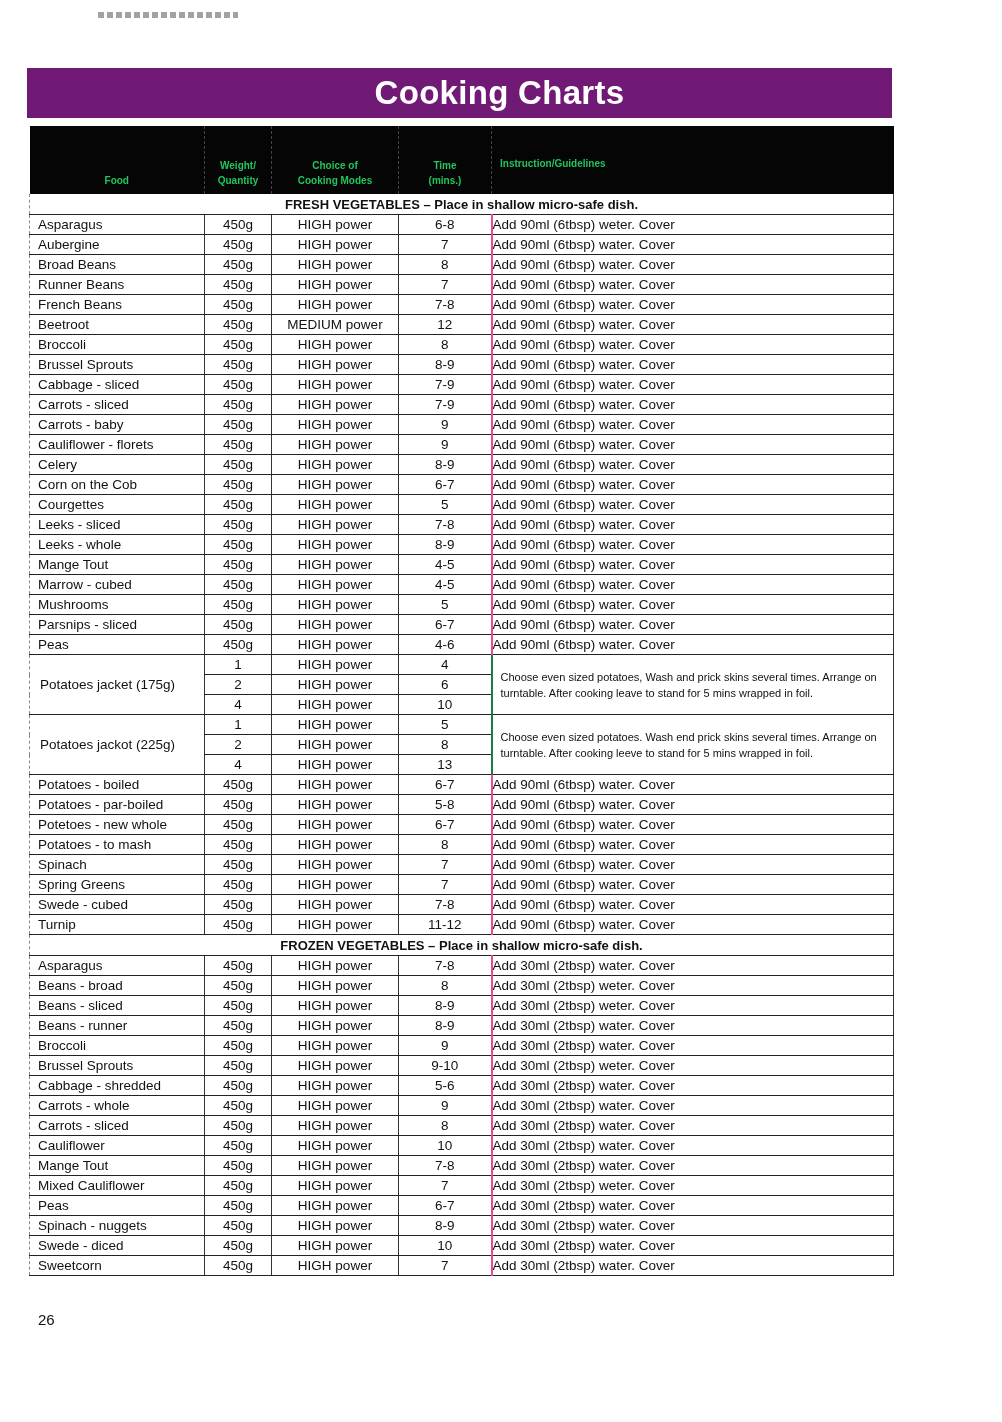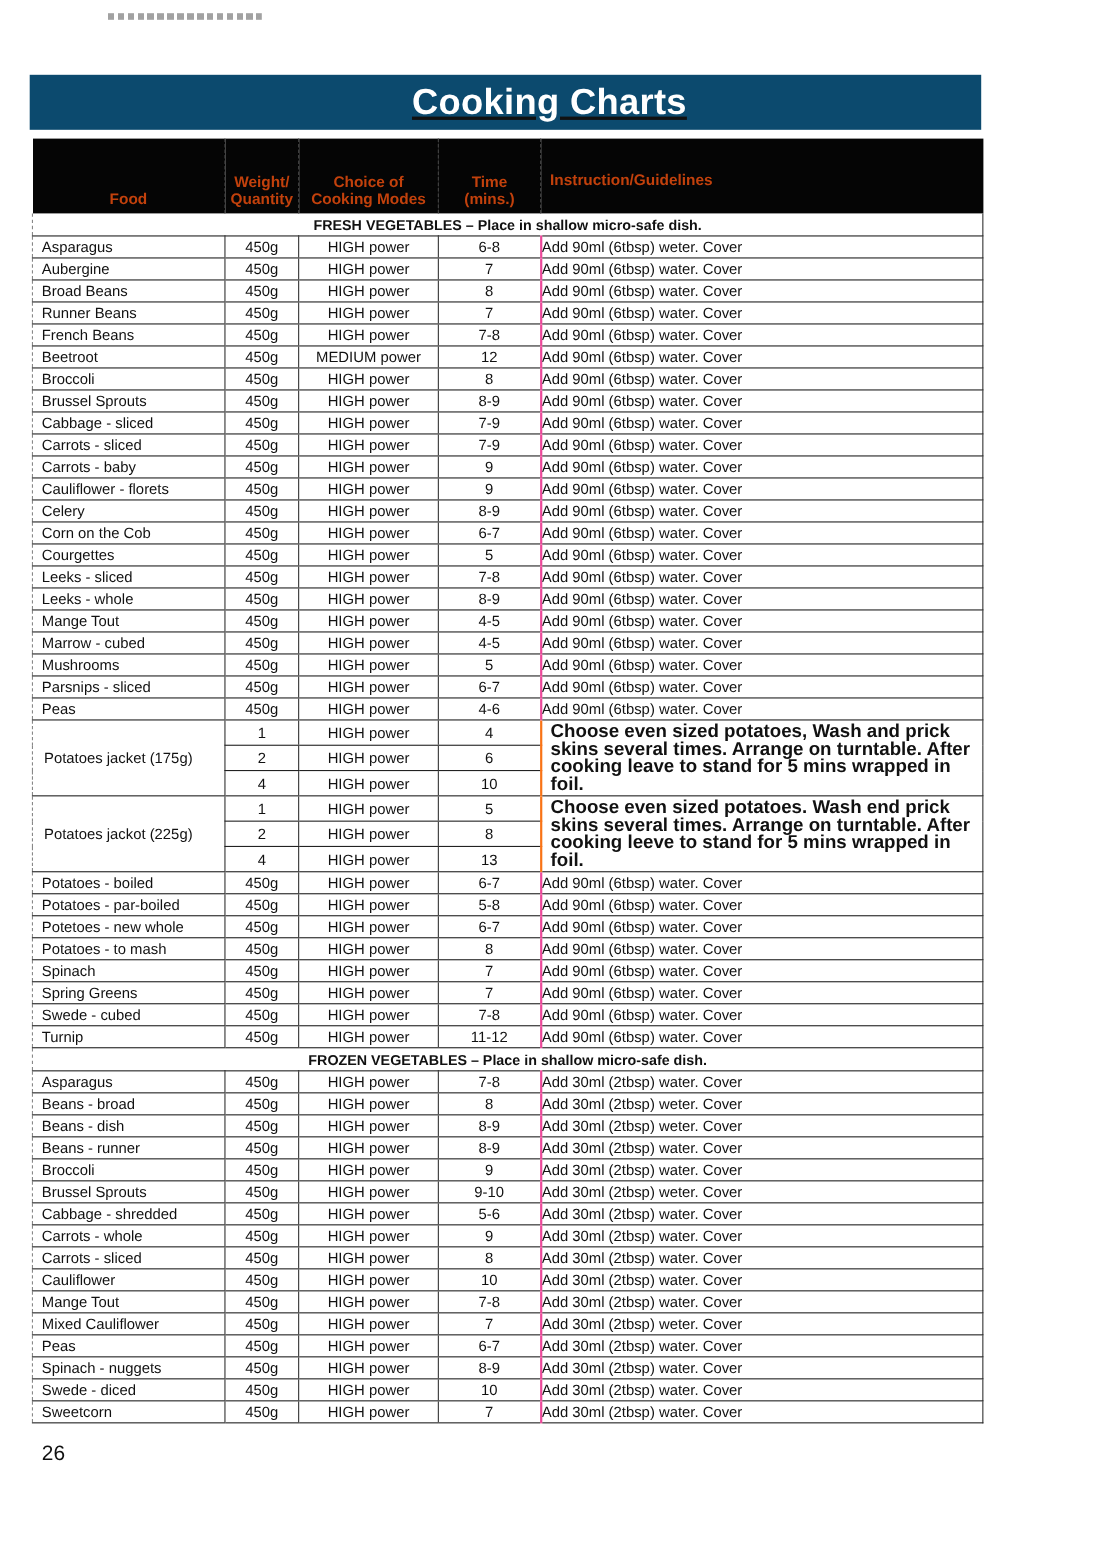--- a/index.html
+++ b/index.html
@@ -1,33 +1,33 @@
 <!DOCTYPE html>
 <html><head>
 <meta charset="utf-8">
 <style>
   html, body { margin:0; padding:0; background:#fff; }
   body { width:1002px; height:1422px; position:relative; font-family:"Liberation Sans", sans-serif; color:#111; overflow:hidden; }
   .scan-mark { position:absolute; left:98px; top:12px; width:140px; height:6px; background:repeating-linear-gradient(90deg,#555 0 6px,transparent 6px 9px); opacity:.55; }
-  .title-bar { position:absolute; left:27px; top:68px; width:865px; height:50px; background:#0c4a6e; display:flex; align-items:center; justify-content:center;text-decoration:underline; }
+  .title-bar { position:absolute; left:27px; top:68px; width:865px; height:50px; background:#701a75; display:flex; align-items:center; justify-content:center; }
   .title-bar h1 { margin:0; color:#fff; font-size:33px; font-weight:bold; letter-spacing:0.3px; padding-left:80px; }
   .table-wrap { position:absolute; left:29px; top:126px; width:864px; }
   table { border-collapse:collapse; width:100%; table-layout:fixed; }
   col.c-food { width:175px; } col.c-qty { width:67px; } col.c-mode { width:127px; } col.c-time { width:93px; } col.c-ins { width:402px; }
-  thead th { background:#050505; color:#c2410c; font-weight:bold; font-size:14px; line-height:15px; height:50px; padding:2px 2px 6px; vertical-align:bottom; text-align:center; border-left:1px dashed #444; }
+  thead th { background:#050505; color:#22c55e; font-weight:bold; font-size:10px; line-height:15px; height:50px; padding:2px 2px 6px; vertical-align:bottom; text-align:center; border-left:1px dashed #444; }
   thead th:first-child { border-left:none; }
   thead th.ins { text-align:left; padding-left:8px; vertical-align:middle; padding-top:12px; }
   tr.section td { font-weight:bold; font-size:13px; height:18px; padding:1px 6px; border-bottom:1.5px solid #222; border-left:1px dashed #888; border-right:1px solid #333;text-align:center; }
   tbody td { font-size:13.5px; height:19px; padding:0 4px; border-bottom:1.2px solid #222; border-left:1px solid #333; white-space:nowrap; overflow:hidden; }
   tbody td.food { padding-left:8px; border-left:1px dashed #888; }
   tbody td.qty, tbody td.mode, tbody td.time { text-align:center; }
   tbody td.ins { padding-left:0; border-left:2px solid #ec4899; border-right:1px solid #333; }
-  tbody td.ins-multi { white-space:normal; font-size:17px; line-height:16px; vertical-align:middle; padding:2px 8px; border-left:2px solid #f97316; border-right:1px solid #333;font-weight:bold; }
+  tbody td.ins-multi { white-space:normal; font-size:11px; line-height:16px; vertical-align:middle; padding:2px 8px; border-left:2px solid #15803d; border-right:1px solid #333; }
   tbody td.food-multi { padding-left:10px; border-left:1px dashed #888; vertical-align:middle; }
-  .page-num { position:absolute; left:38px; top:1311px; font-size:19px;text-align:center; }
+  .page-num { position:absolute; left:38px; top:1311px; font-size:15px;text-align:center; }
 </style>
 </head>
 <body>
 
 <div class="scan-mark"></div>
 
 <div class="title-bar">
   <h1>Cooking Charts</h1>
 </div>
 
@@ -308,21 +308,21 @@
           <td class="ins">Add 30ml (2tbsp) water. Cover</td>
         </tr>
         <tr>
           <td class="food">Beans - broad</td>
           <td class="qty">450g</td>
           <td class="mode">HIGH power</td>
           <td class="time">8</td>
           <td class="ins">Add 30ml (2tbsp) weter. Cover</td>
         </tr>
         <tr>
-          <td class="food">Beans - dish</td>
+          <td class="food">Beans - sliced</td>
           <td class="qty">450g</td>
           <td class="mode">HIGH power</td>
           <td class="time">8-9</td>
           <td class="ins">Add 30ml (2tbsp) weter. Cover</td>
         </tr>
         <tr>
           <td class="food">Beans - runner</td>
           <td class="qty">450g</td>
           <td class="mode">HIGH power</td>
           <td class="time">8-9</td>

